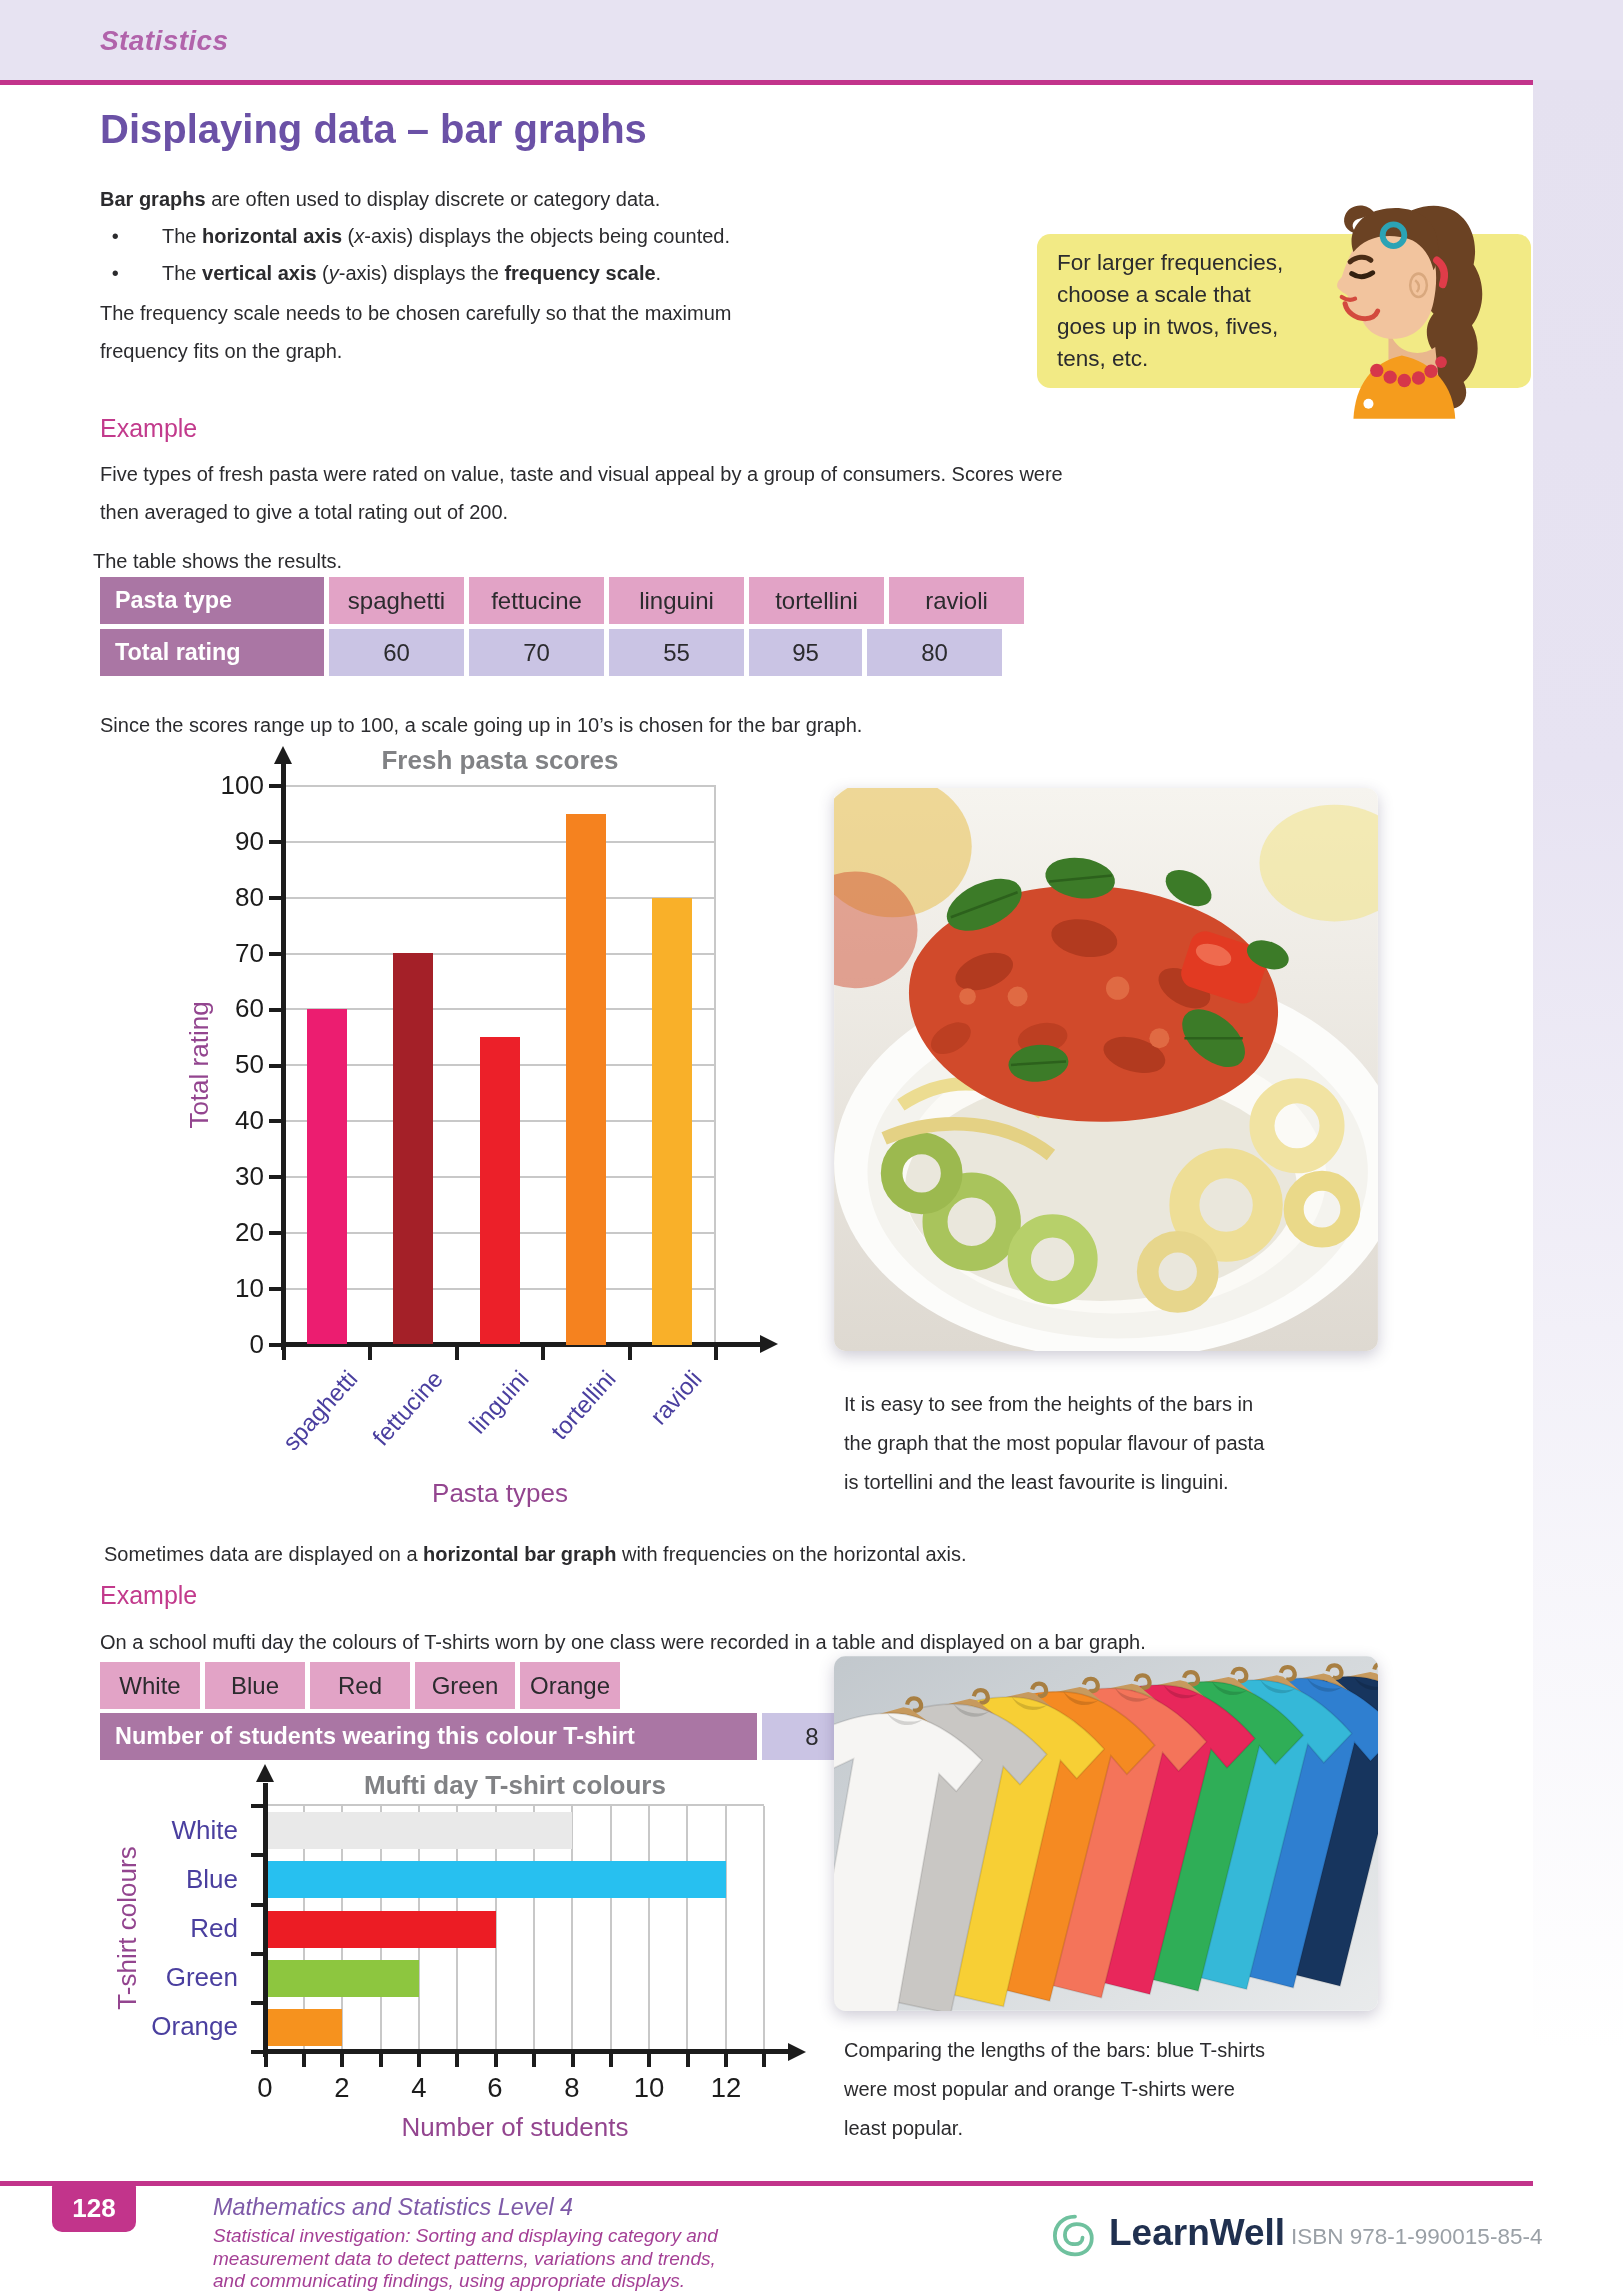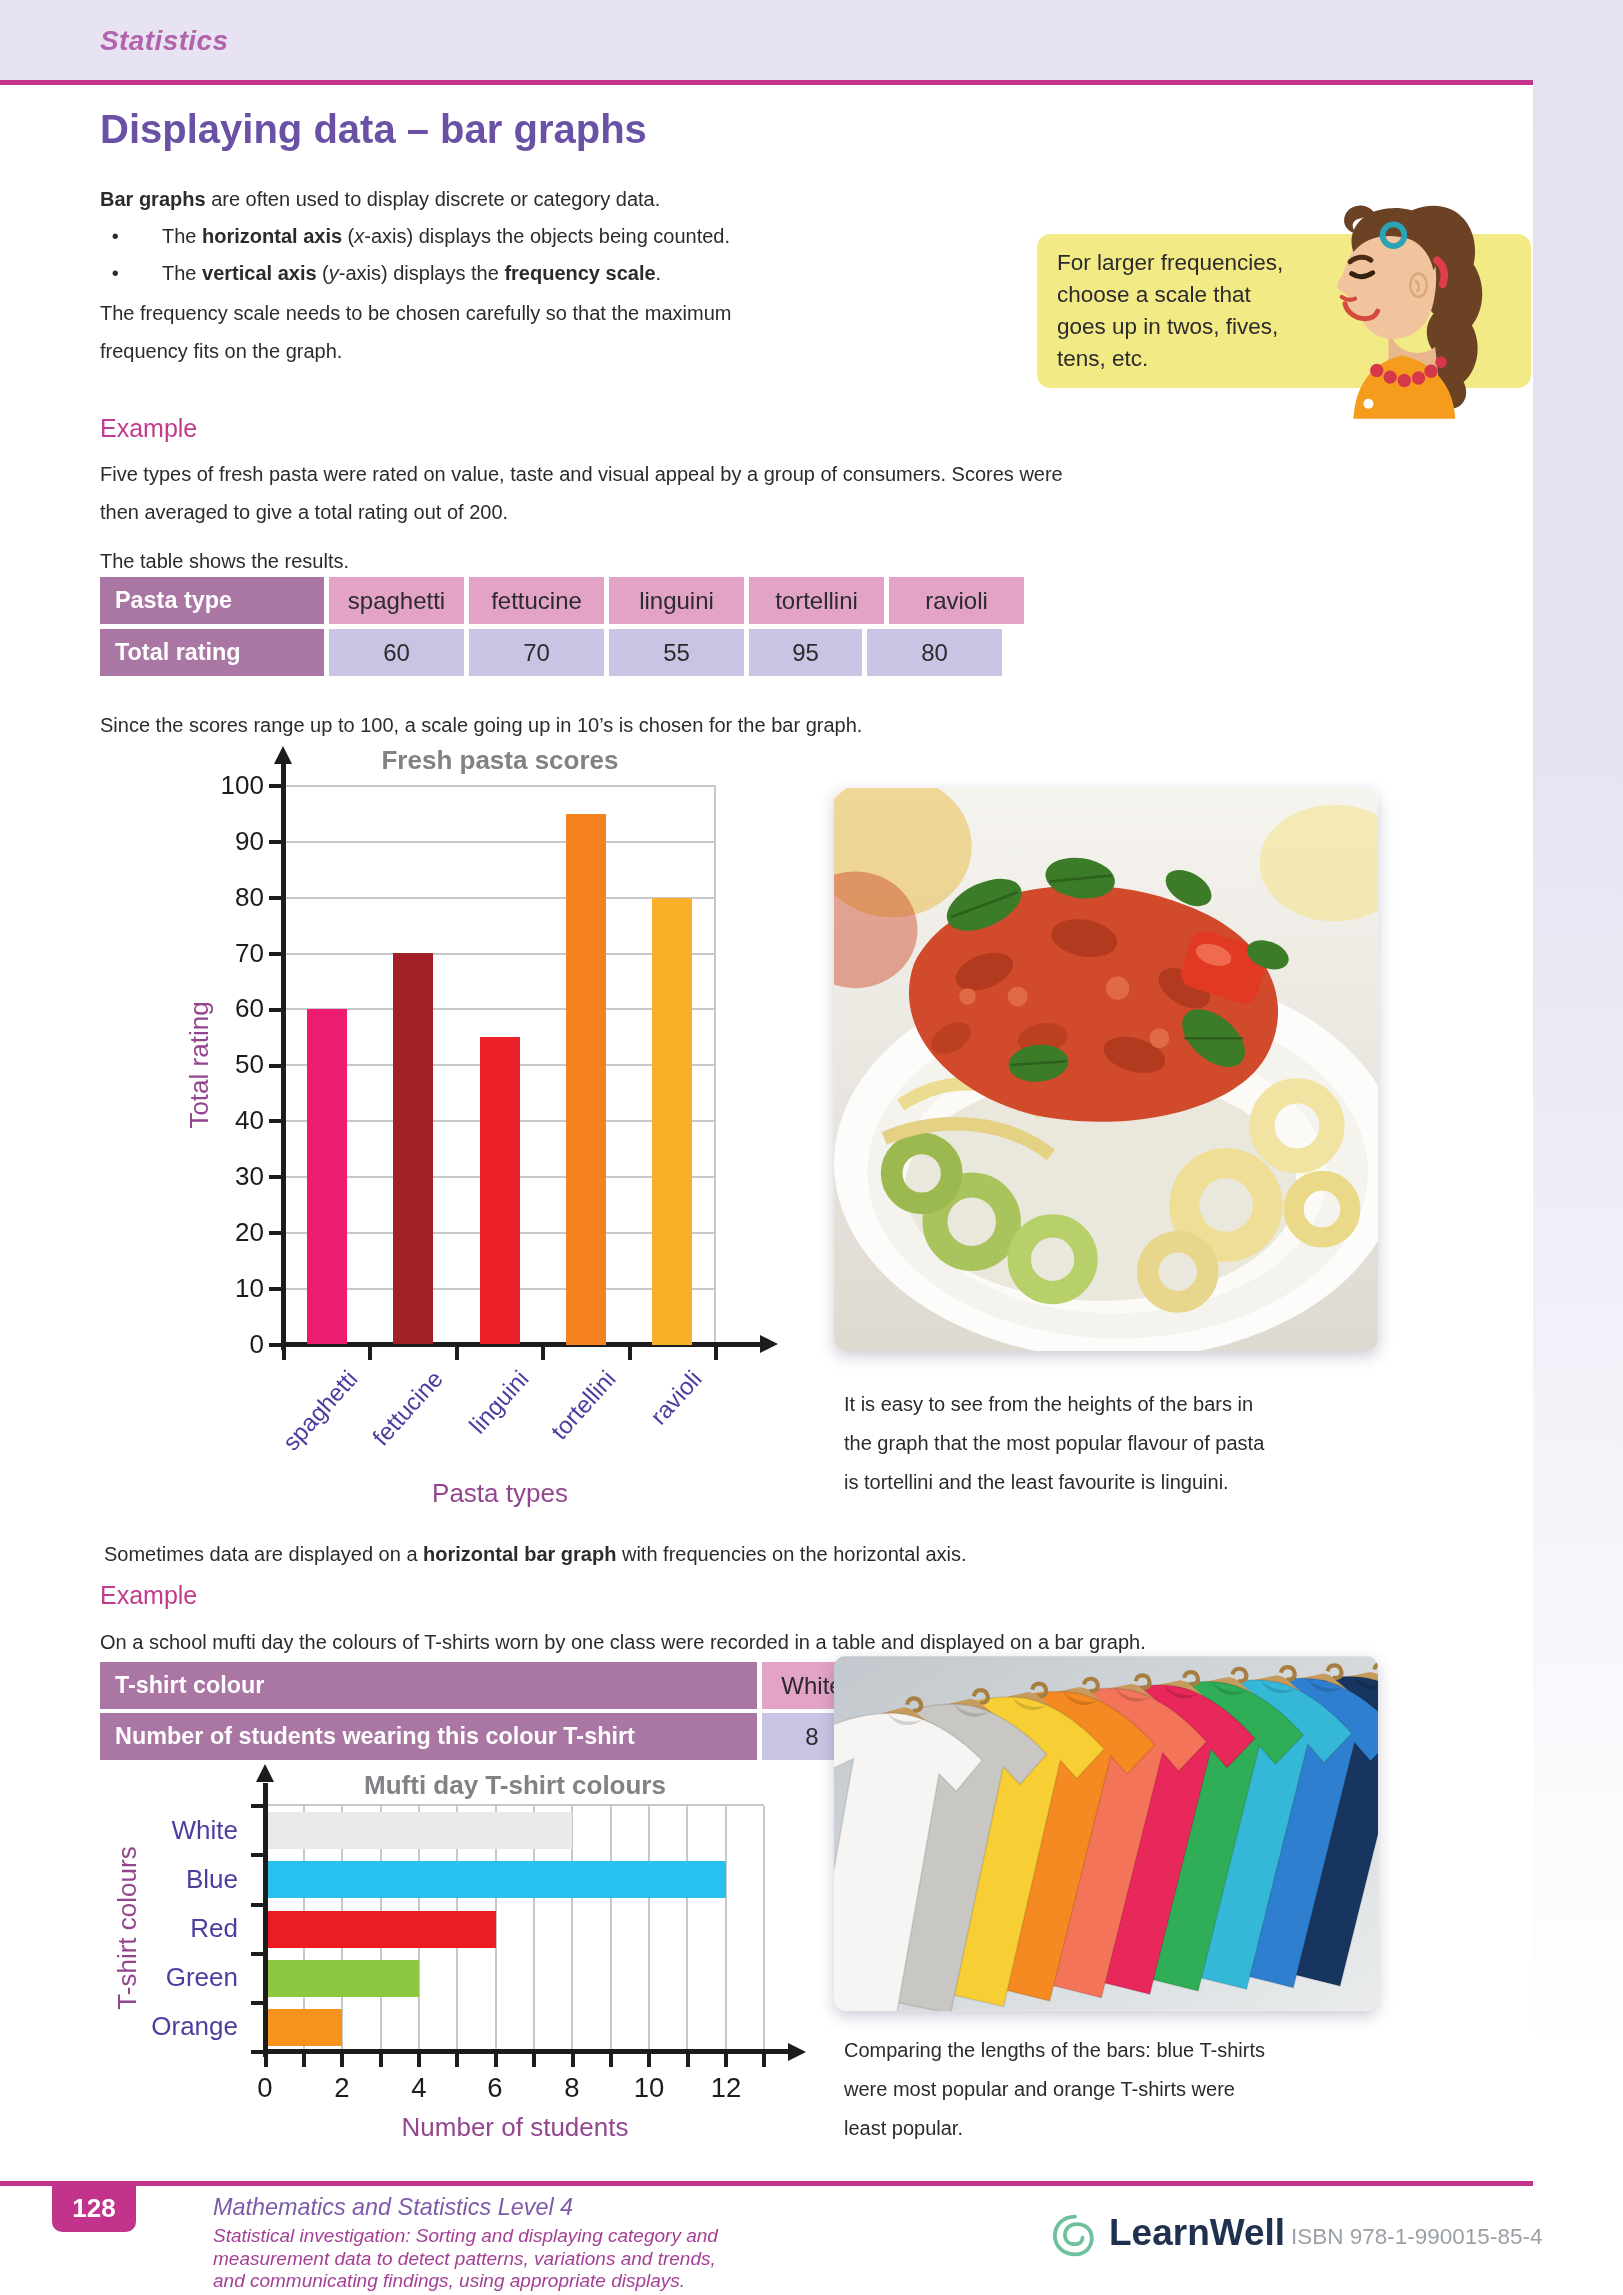--- a/index.html
+++ b/index.html
@@ -112,21 +112,21 @@
     <ellipse cx="148" cy="120" rx="10" ry="14" fill="#f2c49e" stroke="#d9a87e" stroke-width="3"></ellipse>
     <path d="M144,114 Q152,120 146,128" stroke="#d9a87e" stroke-width="3" fill="none"></path>
     <circle cx="118" cy="60" r="13" fill="none" stroke="#2ba3b5" stroke-width="7"></circle>
     <path d="M170,90 C178,96 181,106 177,119" stroke="#e03c49" stroke-width="9" fill="none" stroke-linecap="round"></path>
   </svg>
 </div>
 
 <div class="abs example" style="left:100px;top:414px;">Example</div>
 <div class="abs p" style="left:100px;top:455px;width:1435px;">Five types of fresh pasta were rated on value, taste and visual appeal by a group of consumers. Scores were
 then averaged to give a total rating out of 200.</div>
-<div class="abs p" style="left:100px;top:542px;">The table shows the results.</div>
+<div class="abs p" style="left:93px;top:542px;">The table shows the results.</div>
 
 <div>
   <div class="trow" style="left:100px;top:577px;">
     <div class="tlabel" style="width:224px;height:47px;">Pasta type</div>
   <div class="tcell pink" style="width: 135px; height: 47px;">spaghetti</div>
       <div class="tcell pink" style="width: 135px; height: 47px;">fettucine</div>
       <div class="tcell pink" style="width: 135px; height: 47px;">linguini</div>
       <div class="tcell pink" style="width: 135px; height: 47px;">tortellini</div>
       <div class="tcell pink" style="width: 135px; height: 47px;">ravioli</div>
     </div>
@@ -258,21 +258,20 @@
 <div class="abs p" style="left:844px;top:1385px;line-height:39px;">It is easy to see from the heights of the bars in
 the graph that the most popular flavour of pasta
 is tortellini and the least favourite is linguini.</div>
 
 <div class="abs p" style="left:104px;top:1535px;"><span>Sometimes data are displayed on a </span><span class="b">horizontal bar graph</span><span> with frequencies on the horizontal axis.</span></div>
 <div class="abs example" style="left:100px;top:1581px;">Example</div>
 <div class="abs p" style="left:100px;top:1623px;">On a school mufti day the colours of T-shirts worn by one class were recorded in a table and displayed on a bar graph.</div>
 
 <div>
   <div class="trow" style="left:100px;top:1662px;">
-    <div class="tlabel" style="width:657px;height:47px;">T-shirt colour</div>
   <div class="tcell pink" style="width: 100px; height: 47px;">White</div>
       <div class="tcell pink" style="width: 100px; height: 47px;">Blue</div>
       <div class="tcell pink" style="width: 100px; height: 47px;">Red</div>
       <div class="tcell pink" style="width: 100px; height: 47px;">Green</div>
       <div class="tcell pink" style="width: 100px; height: 47px;">Orange</div>
     </div>
   <div class="trow" style="left:100px;top:1713px;">
     <div class="tlabel" style="width:657px;height:47px;">Number of students wearing this colour T-shirt</div>
   <div class="tcell lav" style="width: 100px; height: 47px;">8</div>
       <div class="tcell lav" style="width: 100px; height: 47px;">12</div>

